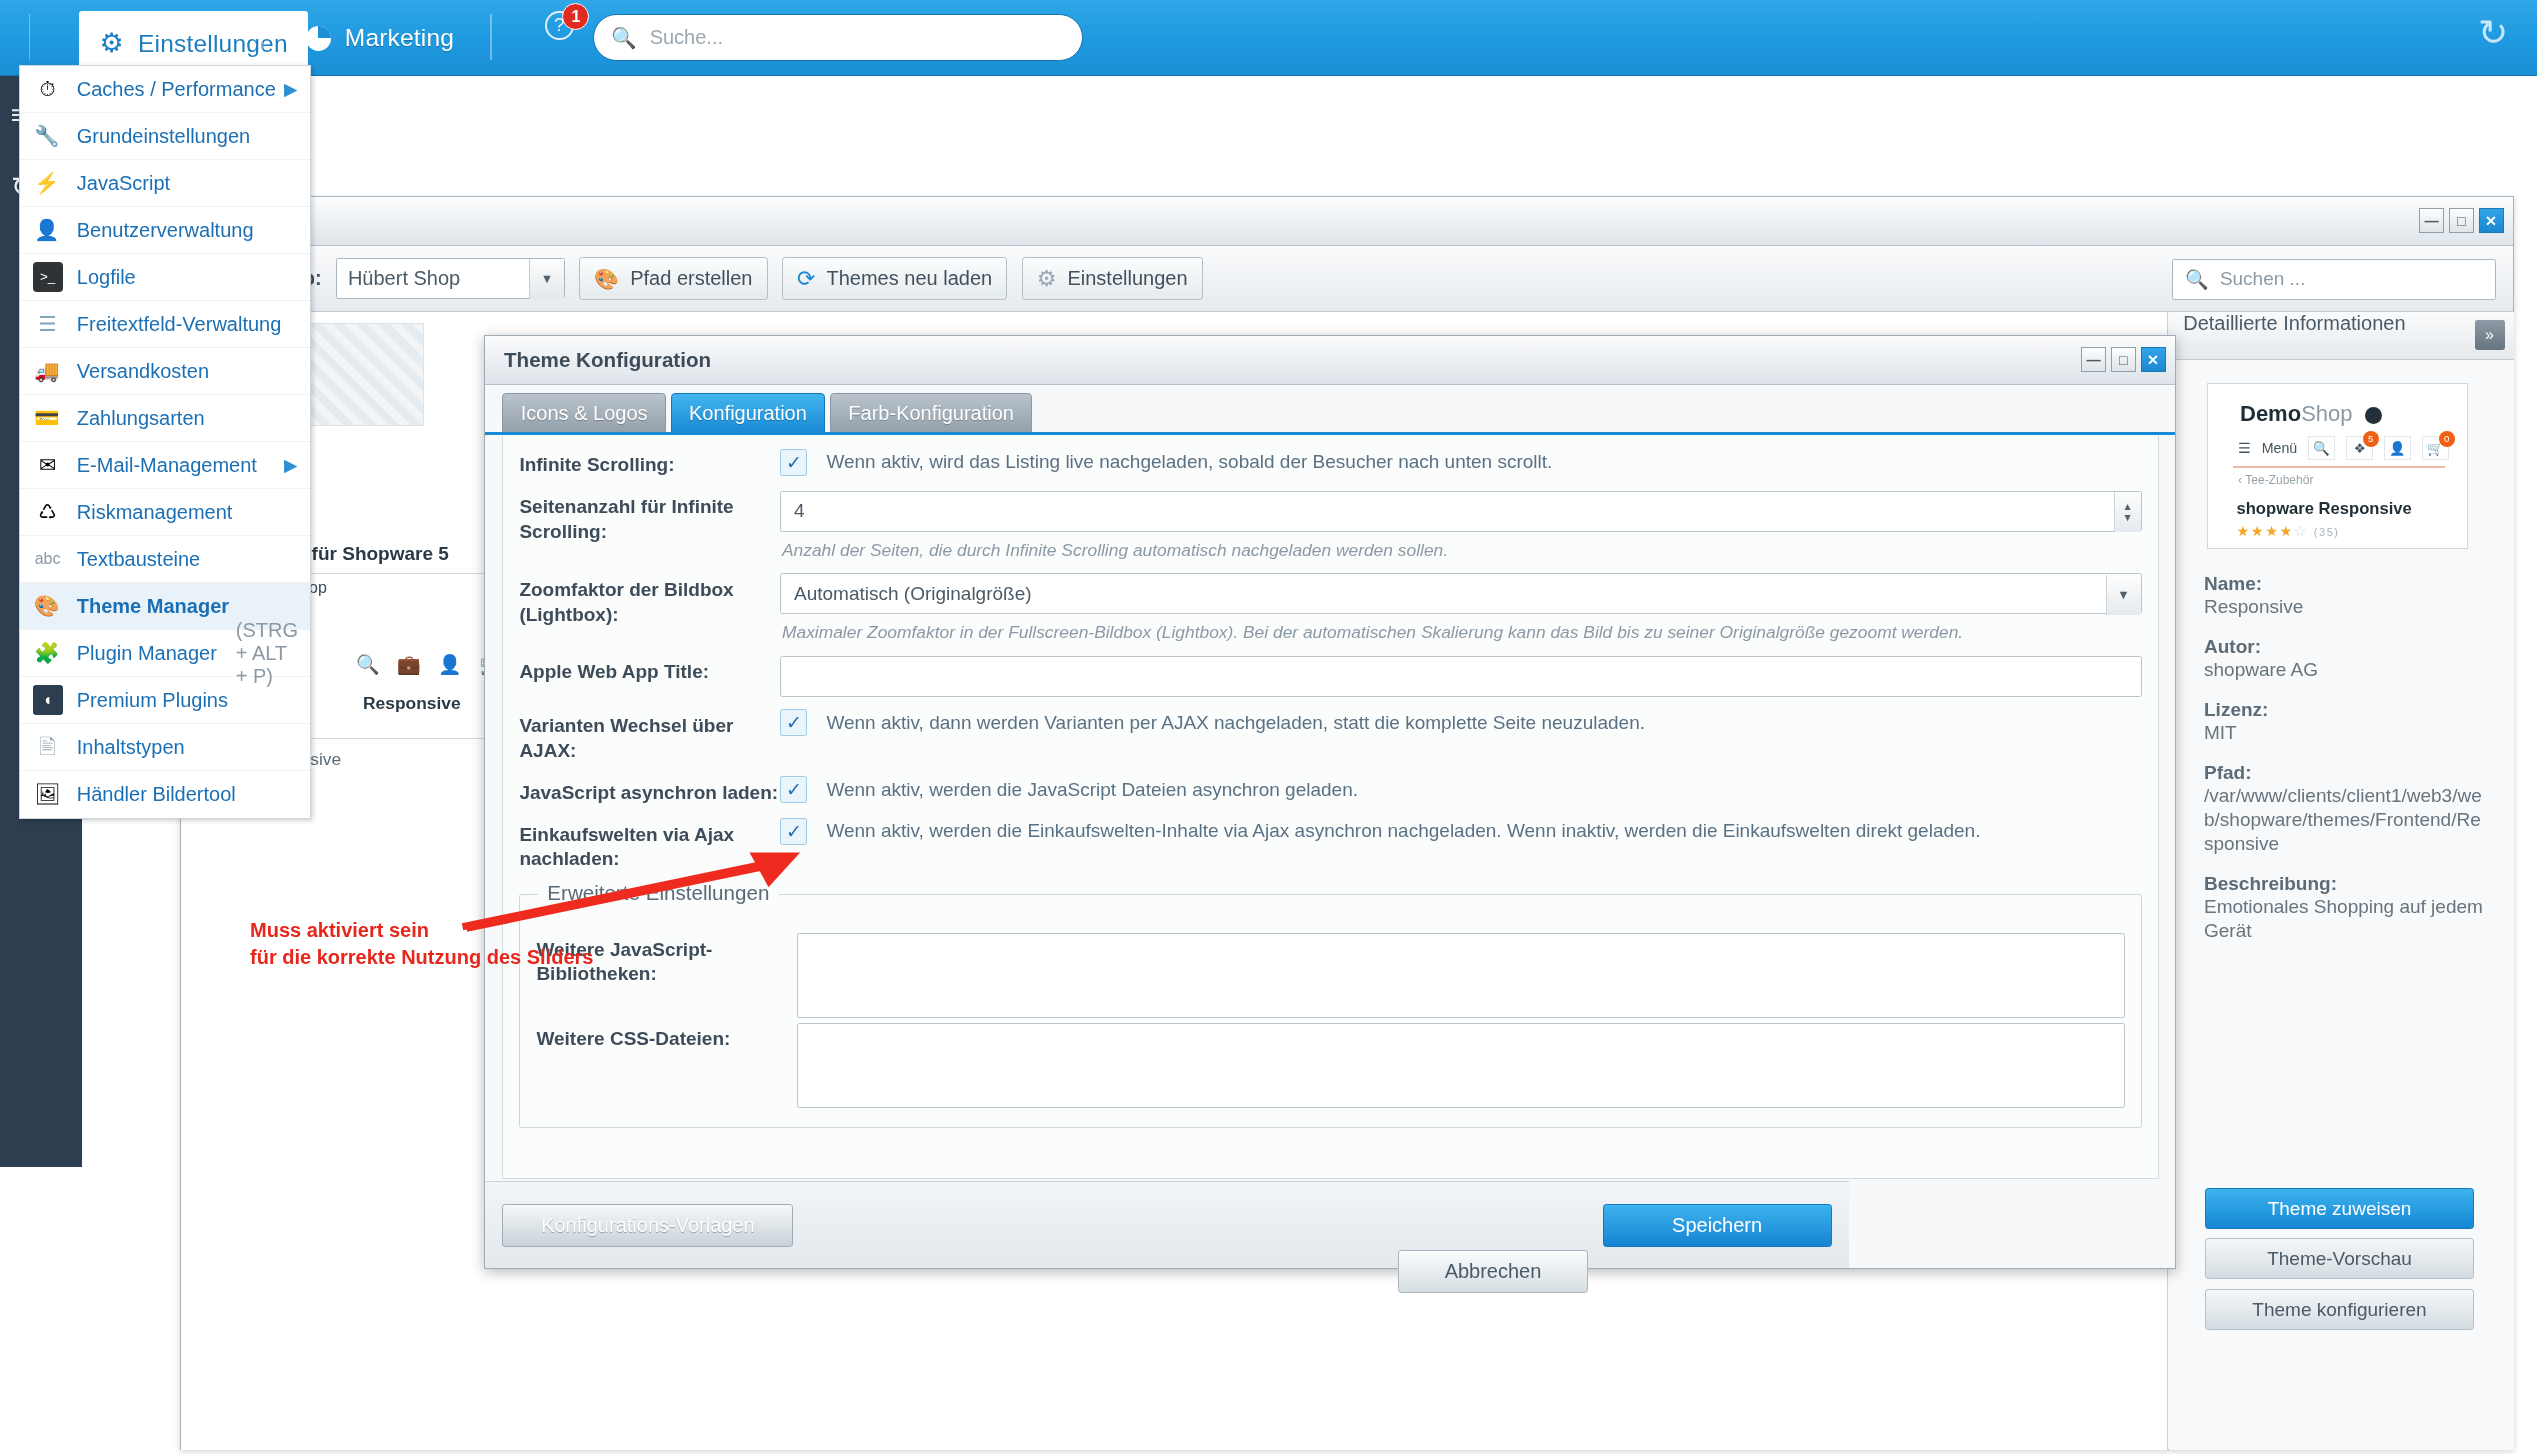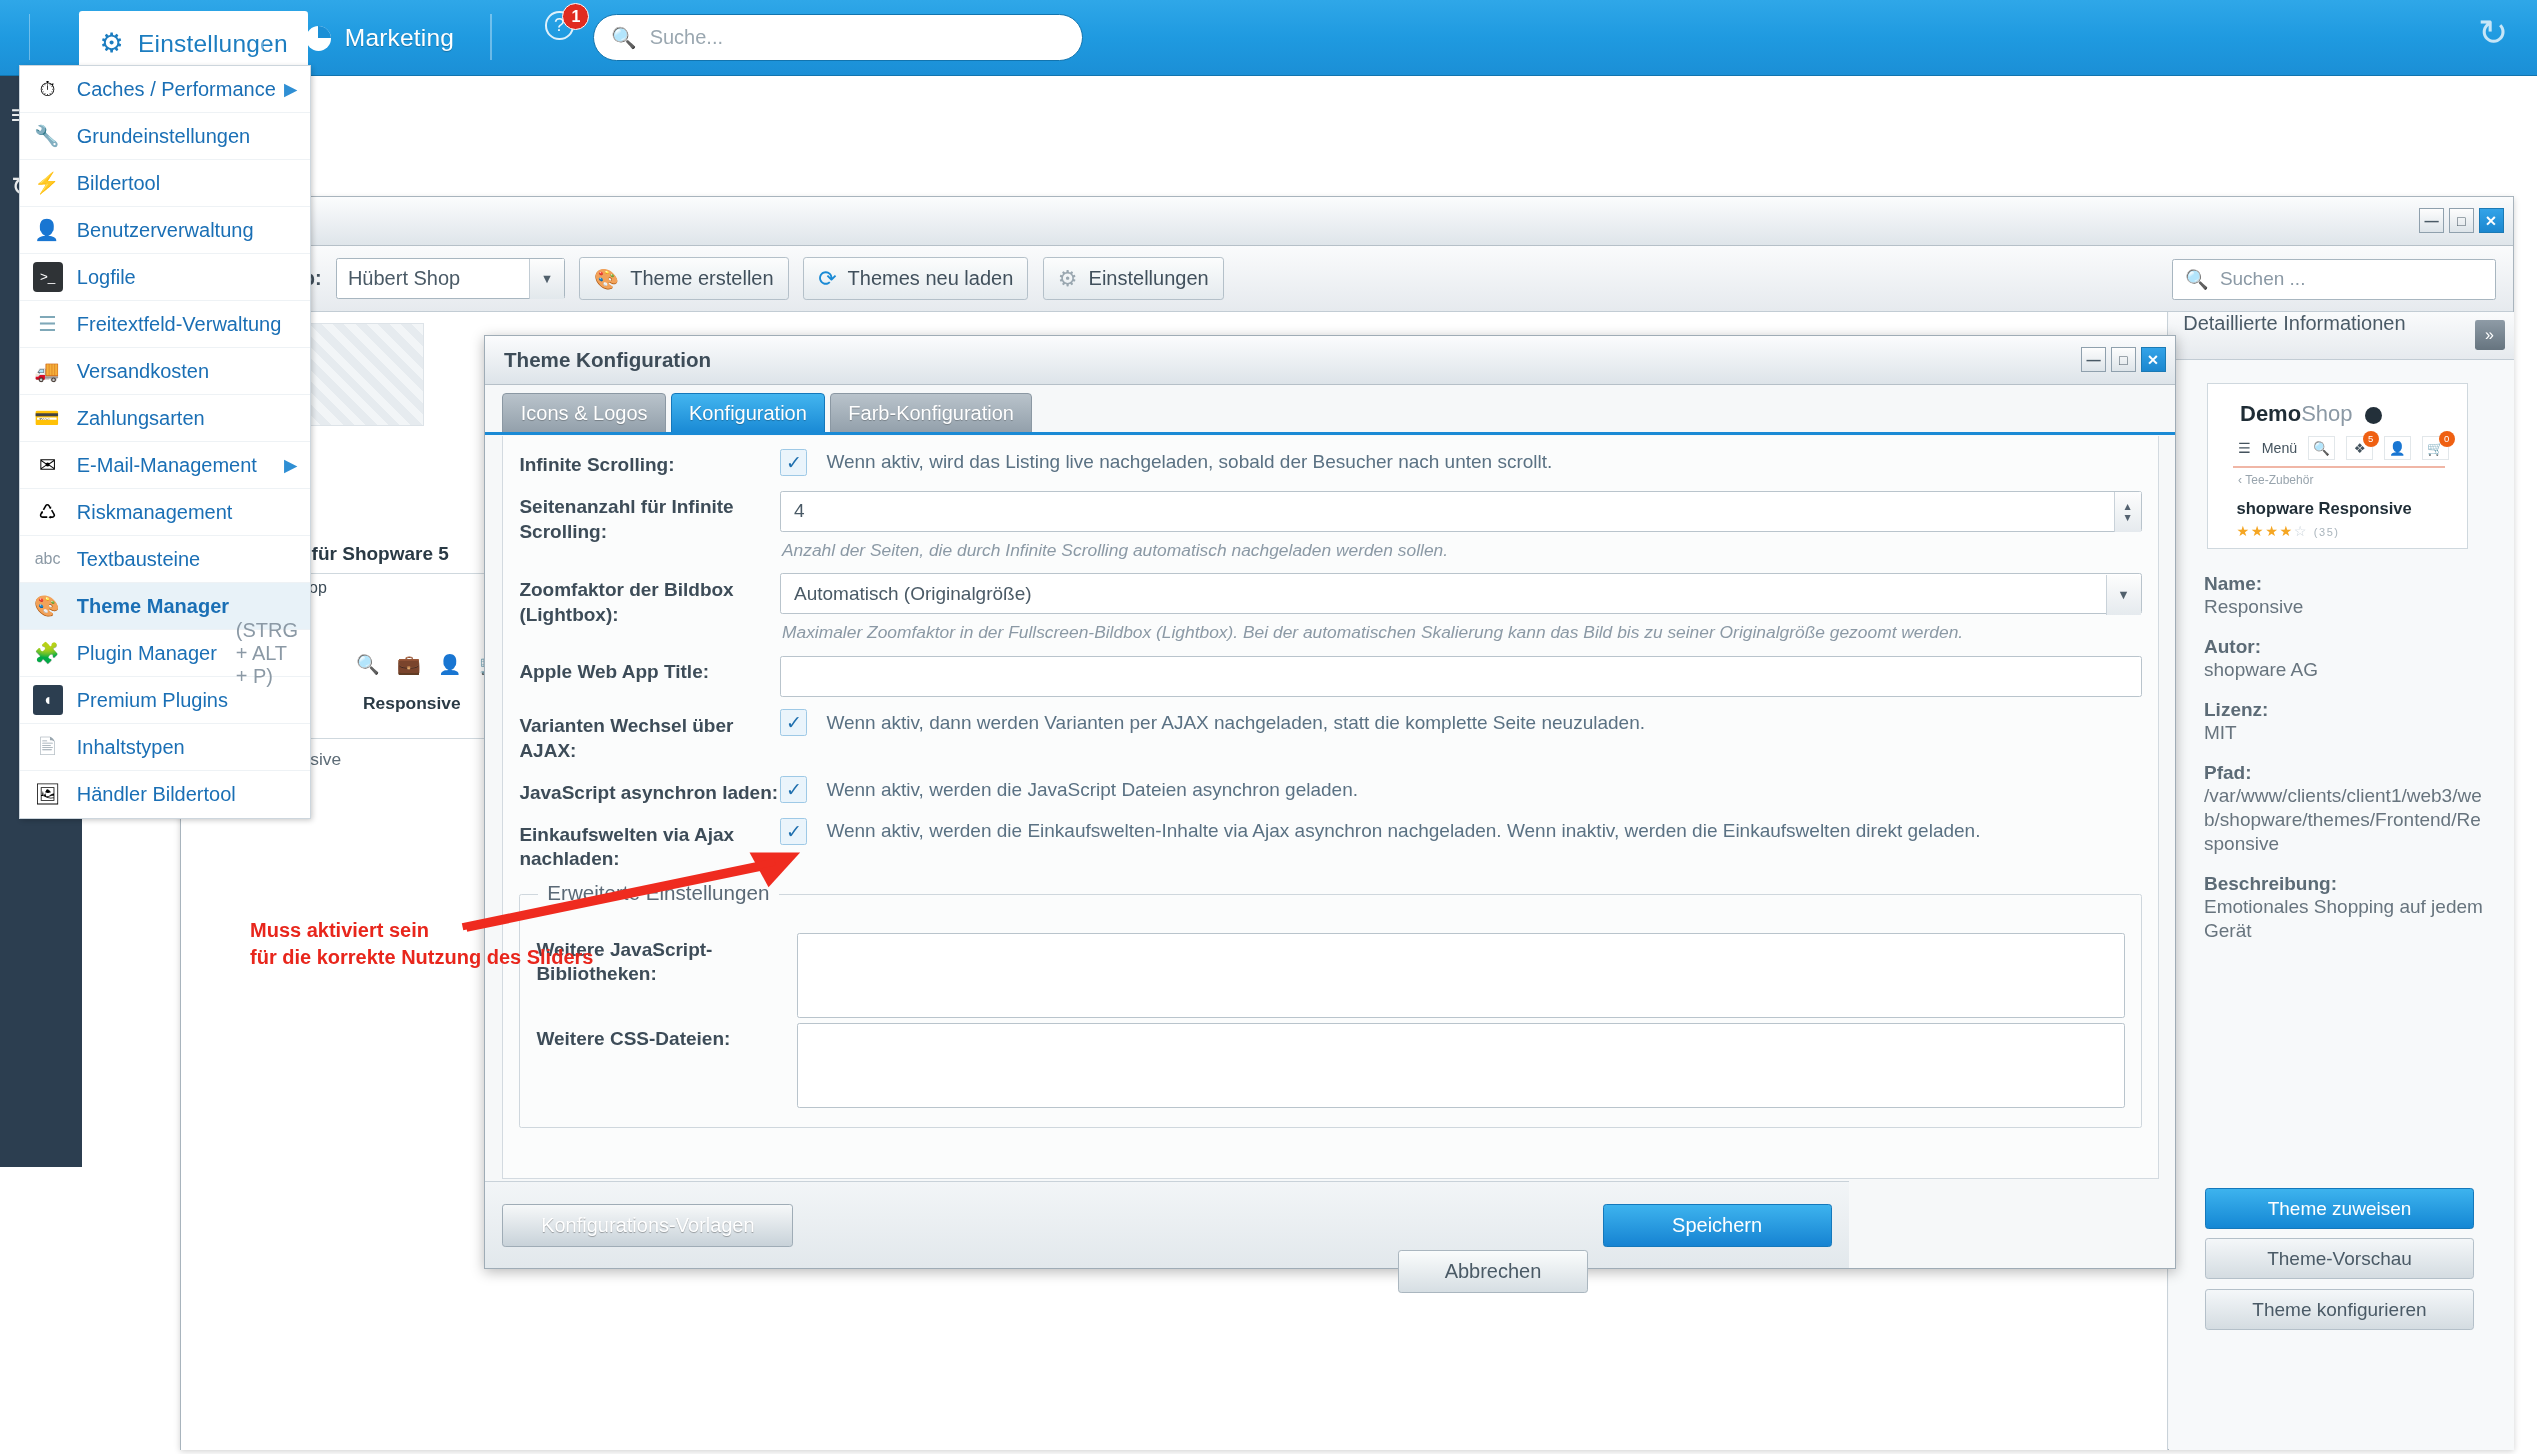--- a/index.html
+++ b/index.html
@@ -209,21 +209,21 @@
     </div>
 
     <div class="tm-toolbar">
       <span class="tb-lbl">ahl für Shop:</span>
       <div class="shop-select">
         <span>Hübert Shop</span>
         <span class="sel-arrow">▼</span>
       </div>
       <div class="tbtn">
         <span>🎨</span>
-        <span>Theme erstellen</span>
+        <span>Pfad erstellen</span>
       </div>
       <div class="tbtn">
         <span style="color:#1a8ad5;font-size:22px;">⟳</span>
         <span>Themes neu laden</span>
       </div>
       <div class="tbtn">
         <span style="color:#9aa7b0;font-size:22px;">⚙</span>
         <span>Einstellungen</span>
       </div>
       <div class="tm-search">
@@ -460,21 +460,21 @@
       <span class="mi-ico">⏱</span>
       <span class="mlabel">Caches / Performance</span>
       <span class="arrow-r">▶</span>
     </div>
     <div class="menu-item">
       <span class="mi-ico">🔧</span>
       <span class="mlabel">Grundeinstellungen</span>
     </div>
     <div class="menu-item">
       <span class="mi-ico" style="color:#ef6012;">⚡</span>
-      <span class="mlabel">Bildertool</span>
+      <span class="mlabel">JavaScript</span>
     </div>
     <div class="menu-item">
       <span class="mi-ico">👤</span>
       <span class="mlabel">Benutzerverwaltung</span>
     </div>
     <div class="menu-item">
       <span class="mi-ico" style="background:#2f3336;color:#fff;border-radius:4px;font-size:13.4px;">&gt;_</span>
       <span class="mlabel">Logfile</span>
     </div>
     <div class="menu-item">

